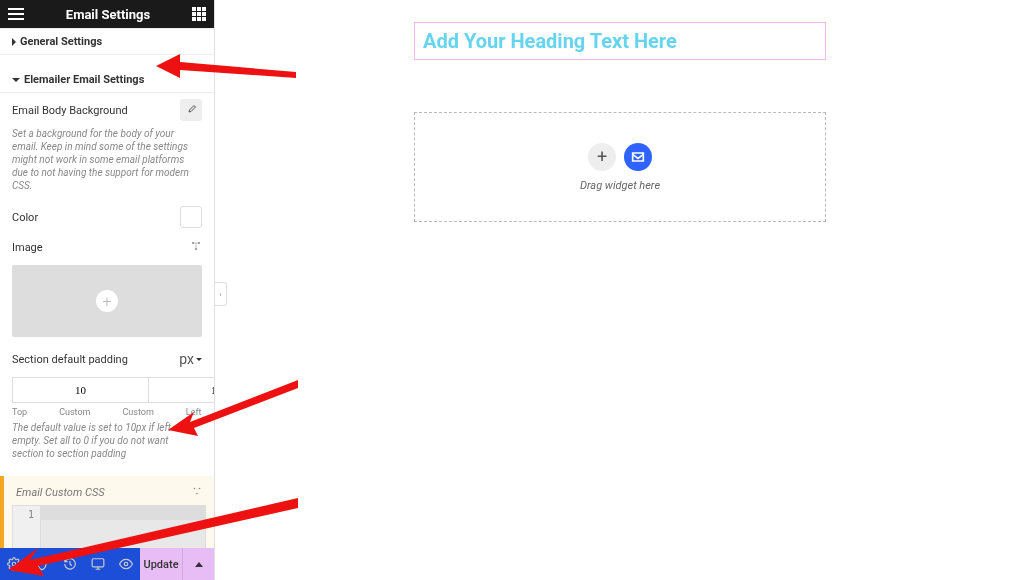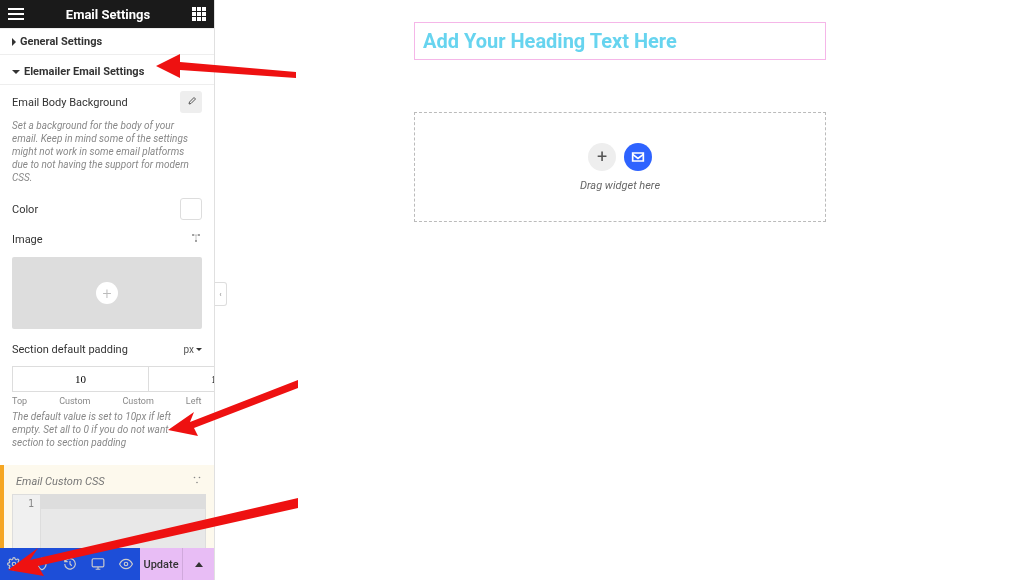--- a/index.html
+++ b/index.html
@@ -29,21 +29,21 @@
 .image-drop .plus { width: 22px; height: 22px; border-radius: 50%; background: #fff; color: #bbb; display: flex; align-items: center; justify-content: center; font-size: 16px; font-weight: 300; }
 
 .padding-row { display: flex; padding: 4px 12px; gap: 0; }
 .padding-input { flex: 1; height: 26px; border: 1px solid #ddd; text-align: center; font-size: 11px; margin-left: -1px; font-family: Liberation Serif, serif; }
 .padding-input:first-child { margin-left: 0; }
 .padding-labels { display: flex; padding: 0 12px 4px; gap: 32px; }
 .padding-labels span { flex: 1; text-align: center; font-size: 9px; color: #888; }
 .padding-labels .spacer { width: 24px; flex: none; }
 
 .unit-select { padding: 6px 12px; display: flex; justify-content: space-between; align-items: center; font-size: 11px; }
-.unit-select .unit { font-size: 10px; color: #555; display: flex; align-items: center; gap: 2px; cursor: pointer; }
+.unit-select .unit { font-size: 14px; color: #555; display: flex; align-items: center; gap: 2px; cursor: pointer; }
 
 .css-section { background: #fdf9ed; border-left: 4px solid #f5a623; margin-top: 8px; padding: 8px 8px 4px 8px; }
 .css-header { display: flex; justify-content: space-between; align-items: center; padding: 2px 4px 6px; font-size: 11px; font-style: italic; color: #777; }
 .css-editor { background: #fff; border: 1px solid #ddd; display: flex; height: 112px; }
 .css-gutter { width: 28px; background: #f0f0f0; border-right: 1px solid #ddd; color: #888; font-size: 10px; text-align: right; padding: 3px 6px; font-family: monospace; }
 .css-code { flex: 1; background: #e8e8e8; padding: 3px 6px; font-family: monospace; font-size: 10px; position: relative; }
 .css-code::after { content: ''; position: absolute; top: 0; left: 0; right: 0; height: 14px; background: #ddd; }
 
 .bottom-bar { height: 32px; background: #1d4ed8; display: flex; align-items: stretch; flex-shrink: 0; }
 .bottom-bar .icon { width: 28px; display: flex; align-items: center; justify-content: center; color: #ccc; cursor: pointer; font-size: 12px; }
@@ -88,21 +88,21 @@
         <span></span>
         <span></span>
       </div>
   </div>
 
   <div class="section-row" style="border-top:1px solid #eee;">
     <span class="caret right"></span>
     <span>General Settings</span>
   </div>
 
-  <div class="section-row" style="margin-top:4px;">
+  <div class="section-row" style="margin-top:12px;">
     <span class="caret down"></span>
     <span>Elemailer Email Settings</span>
   </div>
 
   <div class="settings-body">
 
     <div class="label-row">
       <span>Email Body Background</span>
       <div class="icon-btn">
         <svg width="12" height="12" viewBox="0 0 24 24" fill="none" stroke="#555" stroke-width="2">

